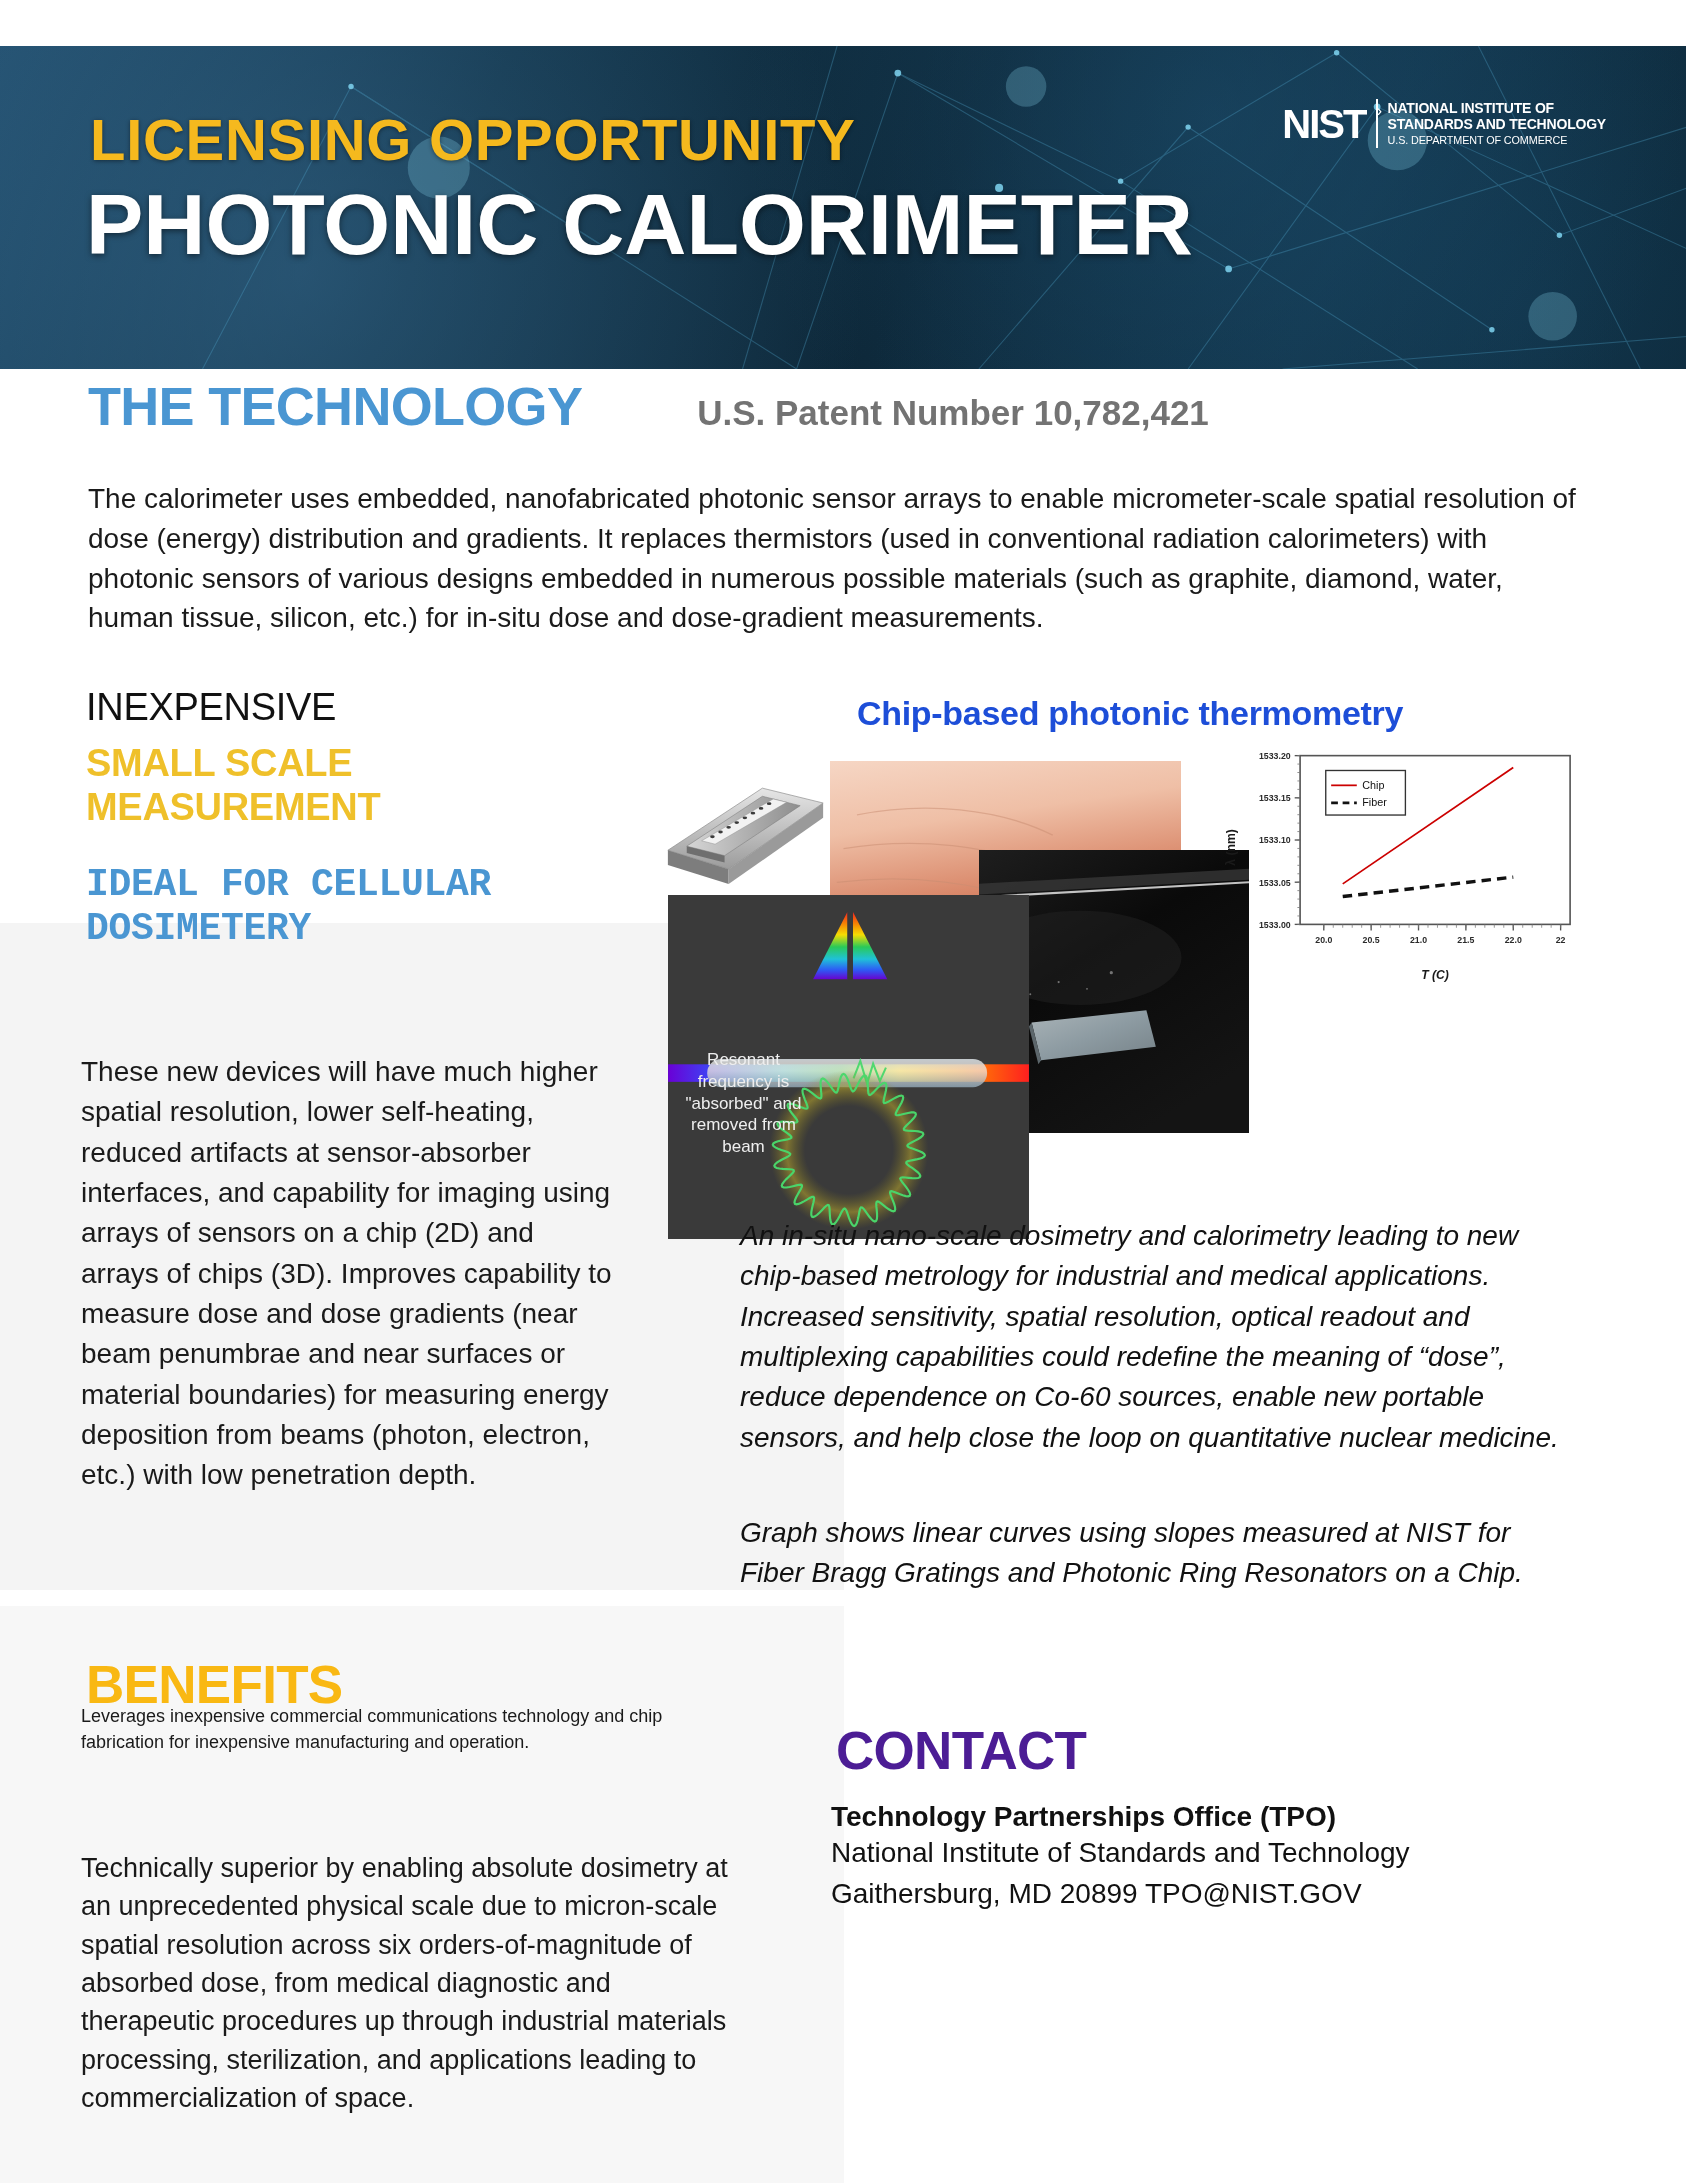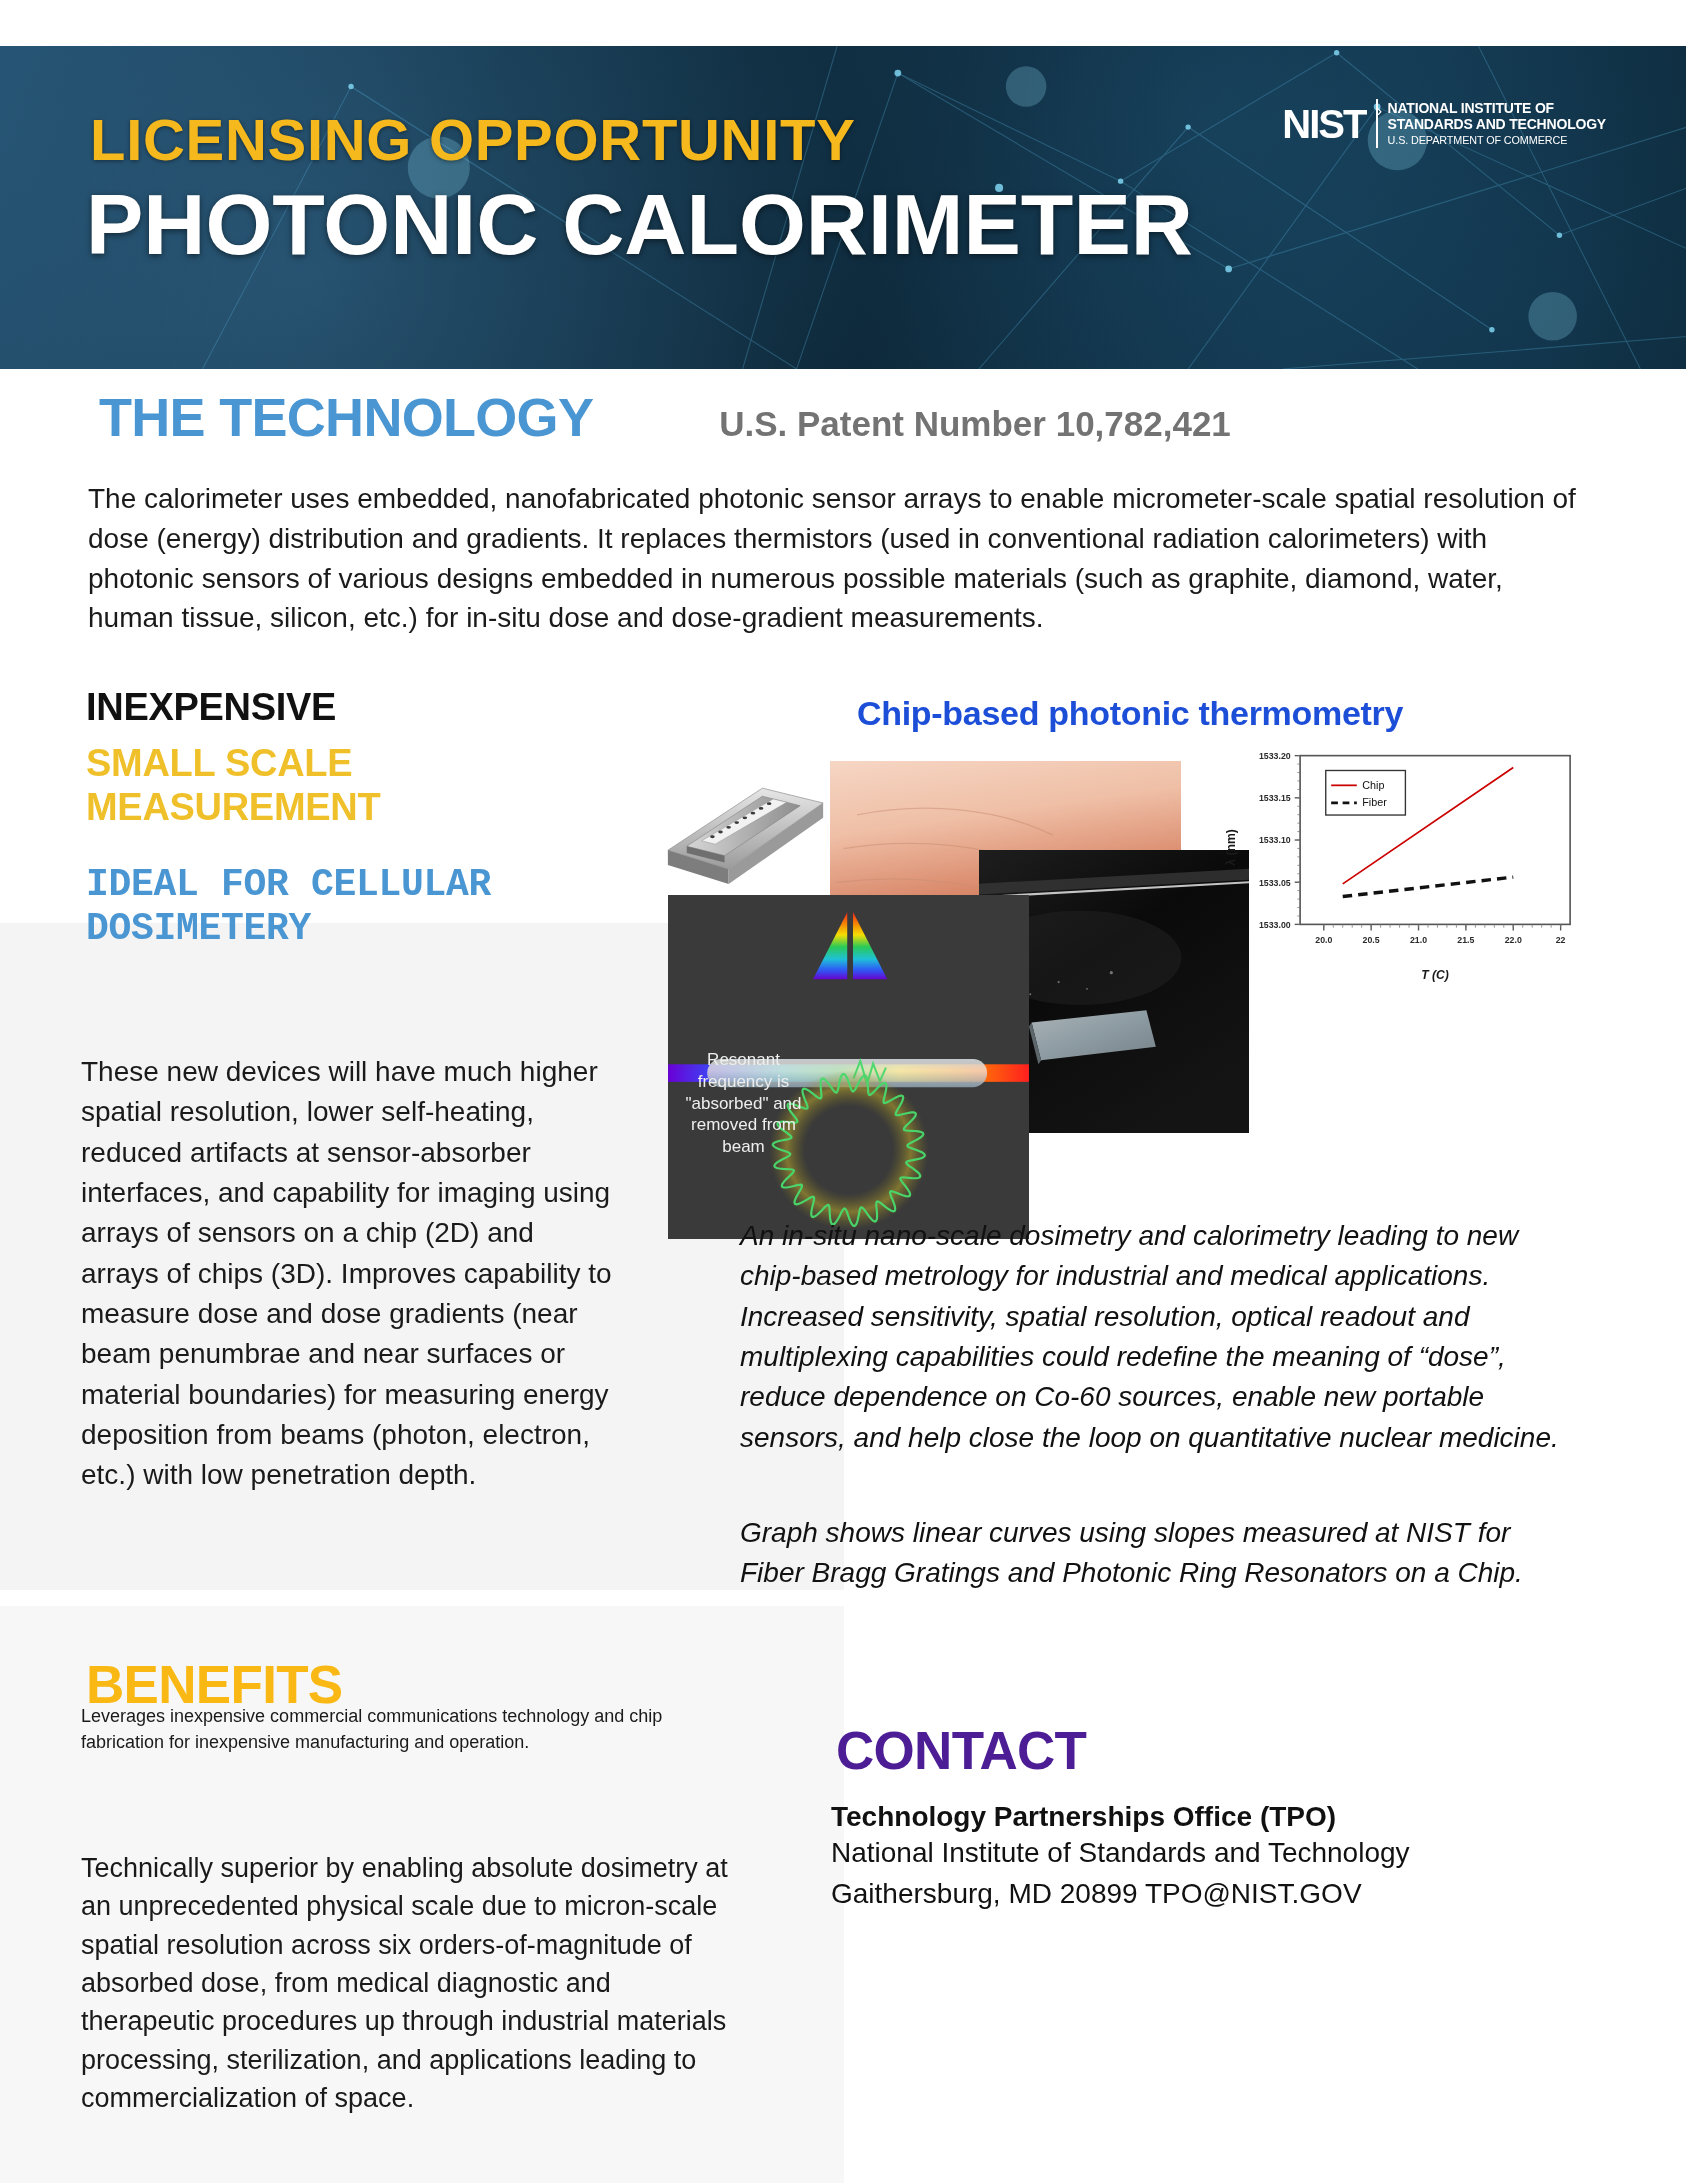--- a/index.html
+++ b/index.html
@@ -45,29 +45,29 @@
   .nist-l2{font-size:14px;font-weight:bold;letter-spacing:-0.2px;}
   .nist-l3{font-size:10.8px;font-weight:normal;letter-spacing:-0.1px;margin-top:1.3px;}
   .nist-chev{position:absolute;left:-10.8px;top:1.3px;color:#fff;font-size:16px;}
 
   
   .gray-a{position:absolute;left:0;top:923px;width:844px;height:667px;background:#f4f4f4;}
   .gray-b{position:absolute;left:0;top:1606px;width:844px;height:577px;background:#f7f7f7;}
 
   
   .tech-head-row{position:absolute;left:88px;top:379px;width:1512px;display:flex;align-items:baseline;}
-  .h-tech{color:#4a96d2;font-size:54px;font-weight:bold;line-height:1;margin:11px;letter-spacing:-0.7px;}
+  .h-tech{color:#4a96d2;font-size:54px;font-weight:bold;line-height:1;margin:0;letter-spacing:-0.7px;}
   .patent{color:#737373;font-size:35px;font-weight:bold;margin:0 0 0 115px;line-height:1;}
   .tech-body{
     position:absolute;left:88px;top:451px;width:1505px;
     color:#1a1a1a;font-size:28px;line-height:1.42;
   }
 
   
-  .h-inexpensive{position:absolute;left:86px;top:688px;color:#111;font-size:38px;font-weight:bold;line-height:1;letter-spacing:-0.3px;}
+  .h-inexpensive{position:absolute;left:86px;top:688px;color:#111;font-size:38px;font-weight:normal;line-height:1;letter-spacing:-0.3px;}
   .h-small{position:absolute;left:86px;top:741px;color:#EFC02A;font-size:38px;font-weight:bold;line-height:1.16;letter-spacing:-0.3px;width:553px;}
   .h-ideal{position:absolute;left:86px;top:863px;color:#4a96d2;font-size:38px;font-weight:bold;line-height:1.16;letter-spacing:-0.3px;width:553px;font-family:Liberation Mono, monospace;}
   .left-body{
     position:absolute;left:81px;top:1024px;width:533px;
     color:#1a1a1a;font-size:28px;line-height:1.44;
   }
 
   
   .h-benefits{position:absolute;left:86px;top:1614px;color:#F9B813;font-size:53px;font-weight:bold;line-height:1;letter-spacing:-0.7px;}
   .ben-p1{position:absolute;left:81px;top:1686px;width:661px;color:#1a1a1a;font-size:18px;line-height:1.42;}

